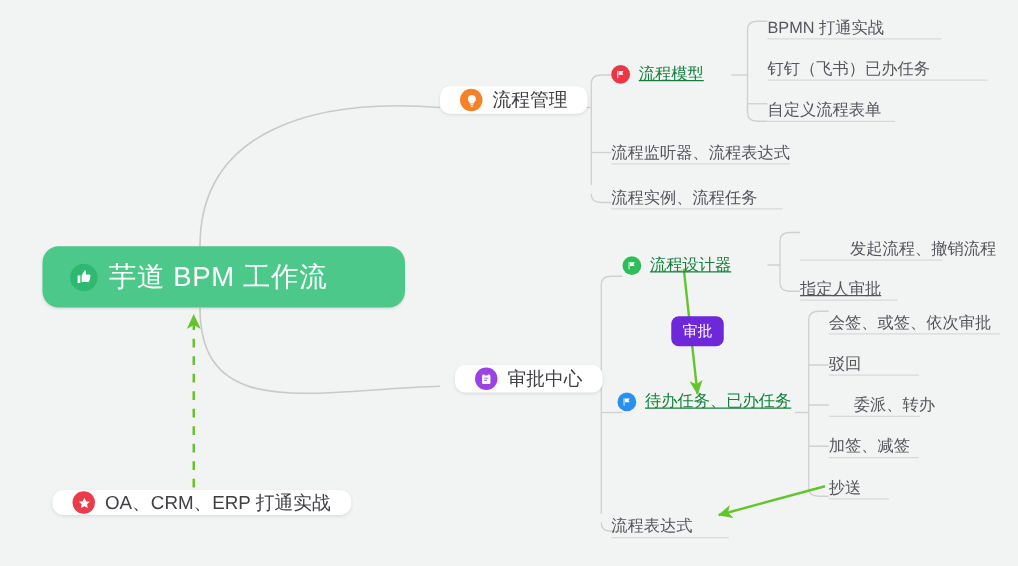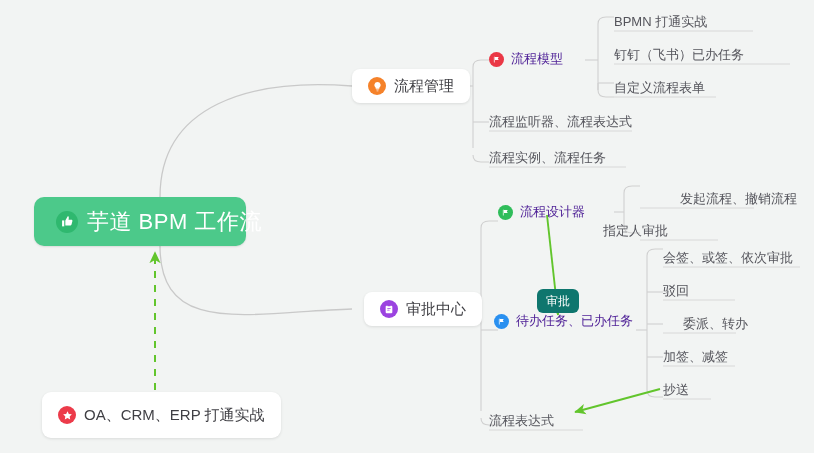--- a/index.html
+++ b/index.html
@@ -27,54 +27,53 @@
     color:#ffffff;font-size:22px;letter-spacing:.5px;white-space:nowrap;
   }
 
   
   .branch-node{
     position:absolute;
     display:flex;align-items:center;gap:8px;
     background:#ffffff;
     border-radius:8px;
     padding:0 16px;
-    height:34px;
+    height:22px;
     box-sizing:border-box;
     box-shadow:0 1px 3px rgba(0,0,0,.10);
   }
   .branch-label{color:#3f3f44;font-size:15px;white-space:nowrap;}
 
   
   .topic-item{
     position:absolute;
     display:flex;align-items:center;gap:7px;
     white-space:nowrap;
   }
-  .topic-label{color:#4c1d95;font-size:13px;}
+  .topic-label{color:#15803d;font-size:13px;text-decoration:underline;}
 
   
   .leaf{
     position:absolute;
     color:#55555c;
     font-size:13px;
     white-space:nowrap;
     padding-bottom:4px;
   }
 
   
   .tag-badge{
     position:absolute;
-    background:#0f766e;
+    background:#6d28d9;
     border-radius:6px;
     color:#ffffff;
     font-size:12px;
     padding:6px 9px;
     white-space:nowrap;
     line-height:1;
-    margin-top:36px;
   }
 
   
   .icon-circle{
     display:inline-flex;align-items:center;justify-content:center;
     border-radius:50%;
     flex:0 0 auto;
   }
   .ic-lg{width:22px;height:22px;}
   .ic-md{width:18px;height:18px;}
@@ -155,31 +154,31 @@
       </marker>
       <marker id="gb" markerWidth="7" markerHeight="7" refX="5.6" refY="3.1" orient="auto" markerUnits="strokeWidth">
         <path d="M0,0.3 L6,3.1 L0,5.9 L1.6,3.1 Z" fill="#62c52c"></path>
       </marker>
     </defs>
     <path d="M 547 215 L 558 315" stroke="#62c52c" stroke-width="1.9" fill="none" marker-end="url(#ga)"></path>
     <path d="M 660 389 L 575 412" stroke="#62c52c" stroke-width="1.9" fill="none" marker-end="url(#gb)"></path>
     <path d="M 155 390 L 155 252" stroke="#62c52c" stroke-width="2" stroke-dasharray="7 7" fill="none" marker-end="url(#gb)"></path>
   </svg>
 
-  <div class="root-node" style="left:34px;top:197px;width:212px;">
+  <div class="root-node" style="left:34px;top:197px;width:290px;border-radius:13px;">
     <span class="icon-circle ic-lg" style="background:#2fb86f;">
       <svg width="13" height="13" viewBox="0 0 24 24" fill="#ffffff">
         <path d="M2 10h4v11H2z"></path>
         <path d="M8 10l4.2-7.4c.4-.7 1.5-.6 1.8.2.5 1.3.6 2.9.2 4.6l-.3 1.2h5.3c1.3 0 2.2 1.2 1.9 2.4l-1.7 6.6c-.3 1.1-1.2 1.8-2.3 1.8H8z"></path>
       </svg>
     </span>
     <span class="root-label">芋道 BPM 工作流</span>
   </div>
 
-  <div class="branch-node" style="left:42px;top:392px;height:46px;border-radius:9px;">
+  <div class="branch-node" style="left:42px;top:392px;height:20px;border-radius:9px;">
     <span class="icon-circle ic-md" style="background:#ec3b4a;">
       <svg width="11" height="11" viewBox="0 0 24 24" fill="#ffffff">
         <path d="M12 2.6l2.9 6 6.6.9-4.8 4.6 1.2 6.5L12 17.5 6.1 20.6l1.2-6.5L2.5 9.5l6.6-.9z"></path>
       </svg>
     </span>
     <span class="branch-label">OA、CRM、ERP 打通实战</span>
   </div>
 
   <div class="branch-node" style="left:352px;top:69px;">
     <span class="icon-circle ic-md" style="background:#f5822a;">
@@ -225,21 +224,21 @@
     <span class="icon-circle ic-sm" style="background:#2fbd5a;">
       <svg width="9" height="9" viewBox="0 0 24 24" fill="#ffffff">
         <rect x="5" y="4" width="2" height="16" rx="1"></rect>
         <path d="M8 5h10l-2.6 4L18 13H8z"></path>
       </svg>
     </span>
     <span class="topic-label">流程设计器</span>
   </div>
 
   <div class="leaf" style="left:640px;top:190px;margin-left:40px;">发起流程、撤销流程</div>
-  <div class="leaf" style="left:603px;top:222px;">指定人审批</div>
+  <div class="leaf" style="left:640px;top:222px;text-decoration:underline;">指定人审批</div>
 
   <div class="topic-item" style="left:494px;top:312px;">
     <span class="icon-circle ic-sm" style="background:#2a90f0;">
       <svg width="9" height="9" viewBox="0 0 24 24" fill="#ffffff">
         <rect x="5" y="4" width="2" height="16" rx="1"></rect>
         <path d="M8 5h10l-2.6 4L18 13H8z"></path>
       </svg>
     </span>
     <span class="topic-label">待办任务、已办任务</span>
   </div>

